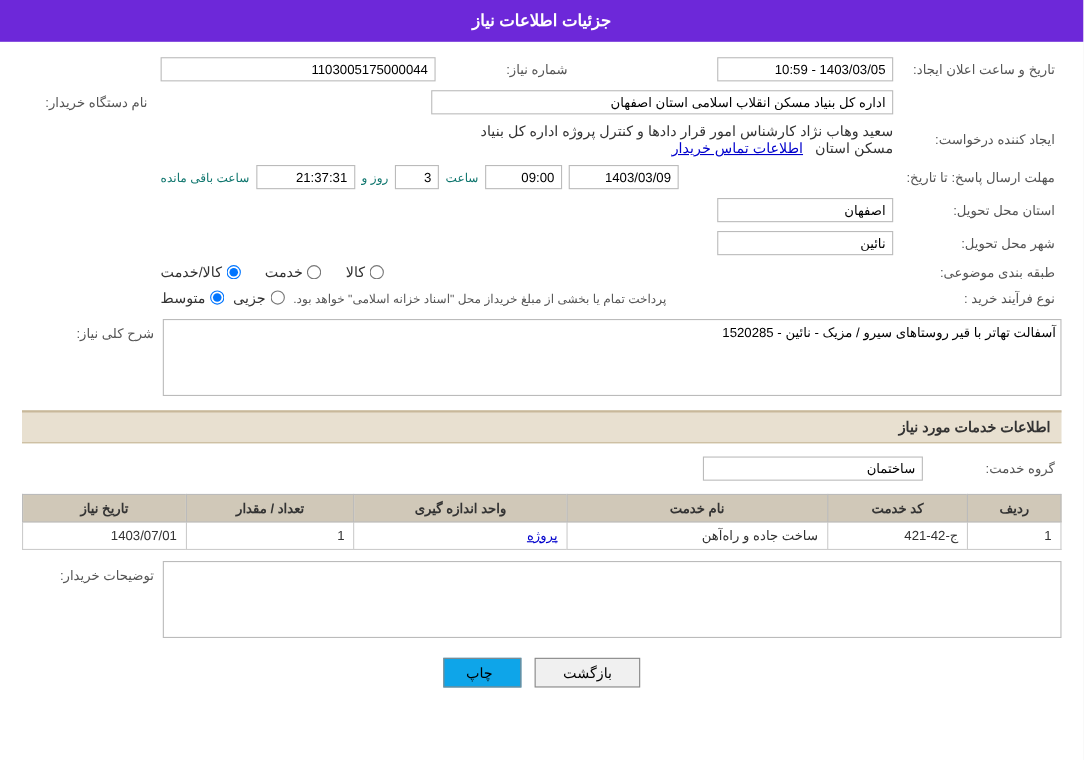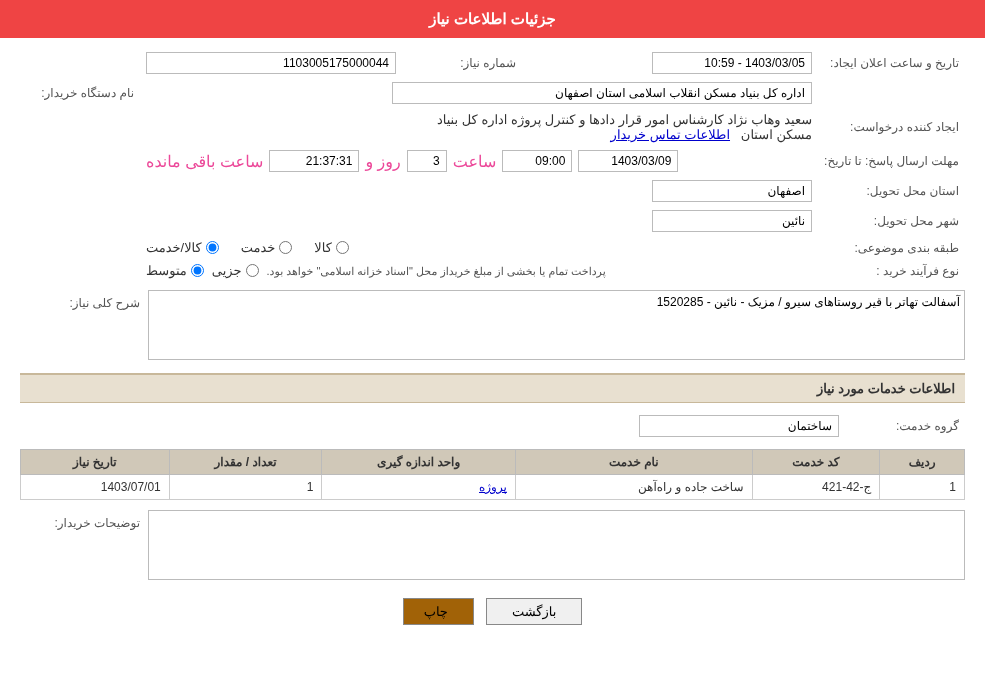--- a/index.html
+++ b/index.html
@@ -10,21 +10,21 @@
       font-size: 13px;
       color: #333;
     }
     .page-wrapper {
       max-width: 985px;
       margin: 0 auto;
       background: #fff;
       min-height: 691px;
     }
     .header-bar {
-      background: #ef4444;
+      background: #6d28d9;
       color: #fff;
       text-align: center;
       padding: 10px 15px;
       font-size: 15px;
       font-weight: bold;
     }
     .main-content {
       padding: 10px 20px;
     }
     .info-table {
@@ -132,29 +132,29 @@
     }
     .btn {
       padding: 5px 25px;
       border: 1px solid #888;
       cursor: pointer;
       font-family: Tahoma, Arial, sans-serif;
       font-size: 13px;
       background: #f5f5f5;
     }
     .btn-print {
-      background: #a16207;
+      background: #0ea5e9;
       padding-left: 20px;
     }
     .btn-back {
       background: #f0f0f0;
     }
     .time-label {
-      font-size: 16px;
-      color: #ec4899;
+      font-size: 11px;
+      color: #0f766e;
     }
   </style>
 </head>
 <body>
 
 <div class="page-wrapper">
 
   <div class="header-bar">
     <span>جزئیات اطلاعات نیاز</span>
   </div>

